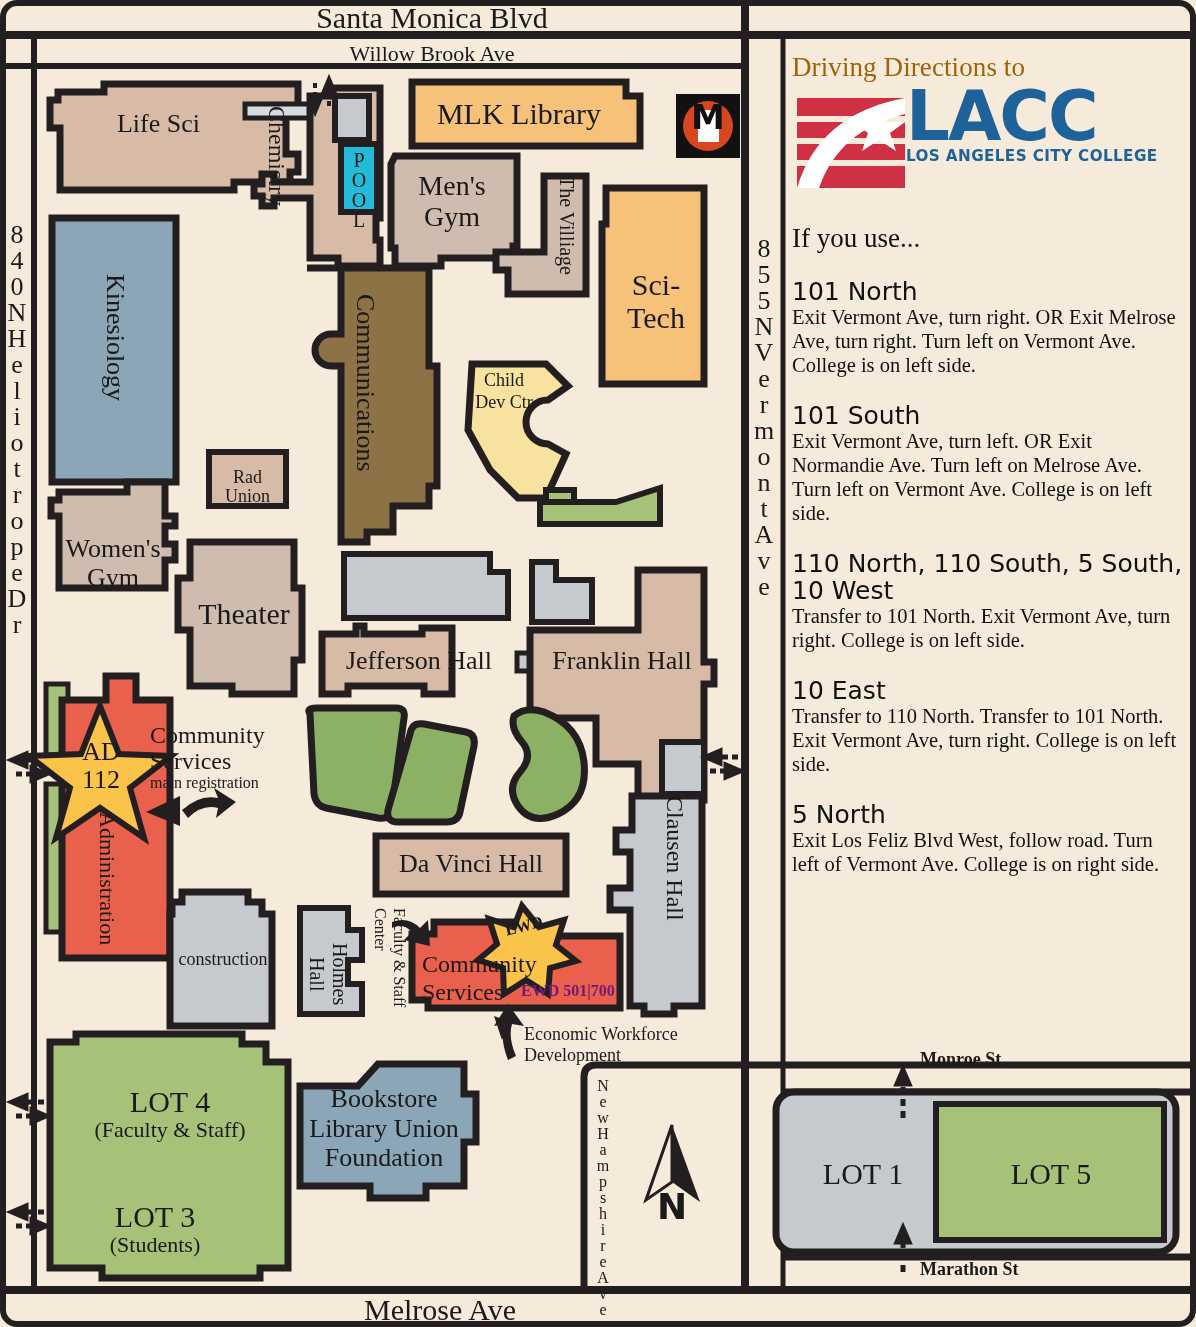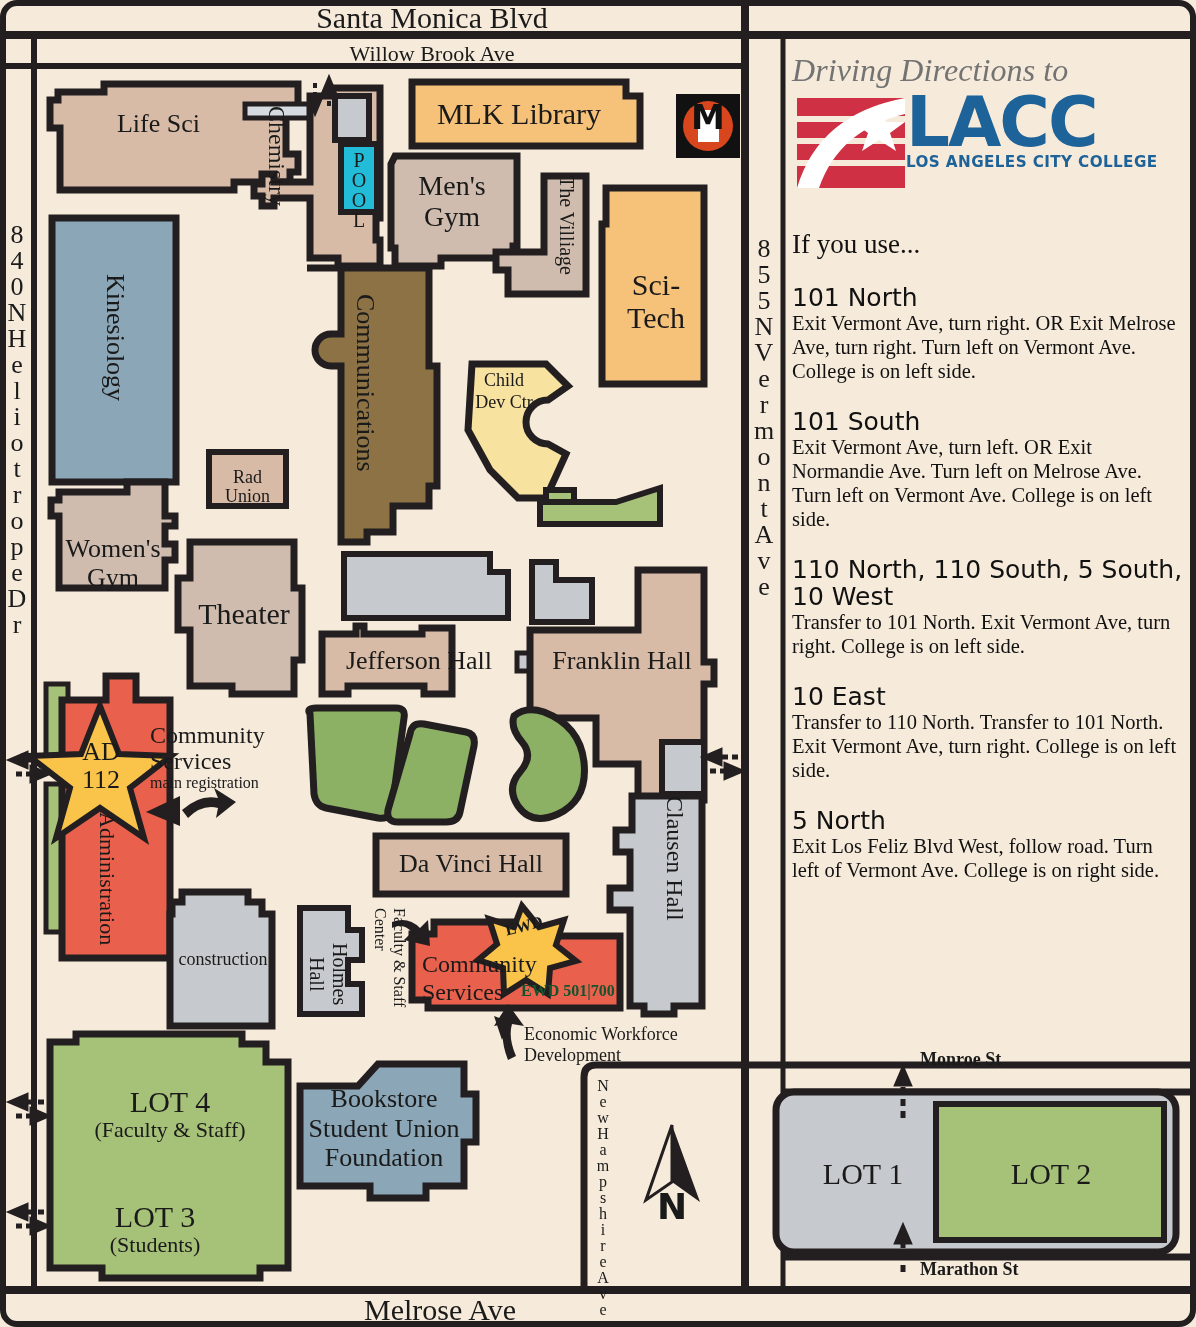--- a/index.html
+++ b/index.html
@@ -6,21 +6,21 @@
   body{font-family:"Liberation Serif",serif;}
   #page{position:relative;width:1196px;height:1327px;background:#f6eada;overflow:hidden;}
   #page>svg{position:absolute;left:0;top:0;}
   .lbl{position:absolute;color:#1a1a1a;line-height:1.05;pointer-events:none;}
   .ctr{text-align:center;}
   .vert{writing-mode:vertical-rl;}
   .stack{display:flex;flex-direction:column;align-items:center;line-height:1.0;}
   .stack span{display:block;}
   
   #panel{position:absolute;left:792px;top:52px;width:392px;}
-  .dd-title{font-size:32px;color:#737373;letter-spacing:.1px;font-style:italic;}
+  .dd-title{font-size:27px;color:#a16207;letter-spacing:.1px;}
   #logo{margin-top:4px;display:flex;align-items:flex-start;}
   .logo-txt{margin-left:2px;}
   .logo-lacc{font-family:"DejaVu Sans",sans-serif;font-weight:bold;font-size:69px;
     color:#1d6298;line-height:.85;letter-spacing:-2px;}
   .logo-sub{font-family:"DejaVu Sans",sans-serif;font-weight:bold;font-size:15.2px;
     color:#1d6298;letter-spacing:.4px;margin-top:1px;}
   .ifuse{font-size:27px;margin-top:40px;color:#111;}
   .route{margin-top:24px;}
   .route h3{margin:0;font-family:"DejaVu Sans",sans-serif;font-weight:normal;
     font-size:25px;color:#111;line-height:1.08;}
@@ -282,22 +282,22 @@
   <div class="lbl t30 ctr" style="left:186px;top:598px;width:116px;">Theater</div>
   <div class="lbl t26 ctr" style="left:326px;top:647px;width:186px;">Jefferson Hall</div>
   <div class="lbl t26 ctr" style="left:534px;top:647px;width:176px;">Franklin Hall</div>
   <div class="lbl vert t22" style="left:96px;top:812px;">Administration</div>
   <div class="lbl t26 ctr" style="left:376px;top:850px;width:190px;">Da Vinci Hall</div>
   <div class="lbl vert t24" style="left:662px;top:796px;">Clausen Hall</div>
   <div class="lbl t18 ctr" style="left:168px;top:950px;width:110px;">construction</div>
   <div class="lbl vert t20 ctr" style="left:306px;top:928px;height:92px;line-height:1.12;">Holmes Hall</div>
   <div class="lbl vert t16" style="left:371px;top:908px;height:112px;line-height:1.2;">Faculty &amp; Staff Center</div>
   <div class="lbl t24" style="left:422px;top:950px;width:180px;line-height:1.18;">Community Services</div>
-  <div class="lbl t16" style="left:521px;top:983px;color:#14532d;font-weight:bold;">EWD 501|700</div>
-  <div class="lbl t26 ctr" style="left:296px;top:1084px;width:176px;line-height:1.14;">Bookstore Student Union Foundation</div>
+  <div class="lbl t16" style="left:521px;top:983px;color:#701a75;font-weight:bold;">EWD 501|700</div>
+  <div class="lbl t26 ctr" style="left:296px;top:1084px;width:176px;line-height:1.14;">Bookstore Library Union Foundation</div>
 
   <div class="lbl t26 ctr" style="left:62px;top:738px;width:78px;line-height:1.08;">
     <div>AD</div>
     <div>112</div>
   </div>
   <div class="lbl t24" style="left:150px;top:722px;width:150px;line-height:1.1;">Community Services</div>
   <div class="lbl t16" style="left:150px;top:775px;">main registration</div>
   <div class="lbl t16" style="left:505px;top:918px;transform:rotate(-14deg);font-weight:bold;">EWD</div>
   <div class="lbl t18" style="left:524px;top:1024px;width:180px;line-height:1.16;">Economic Workforce Development</div>
 
@@ -307,21 +307,21 @@
 
   <div class="lbl ctr" style="left:50px;top:1086px;width:240px;">
     <div class="t30">LOT 4</div>
     <div class="t22">(Faculty &amp; Staff)</div>
   </div>
   <div class="lbl ctr" style="left:35px;top:1180px;width:240px;margin-top:21px;">
     <div class="t30">LOT 3</div>
     <div class="t22">(Students)</div>
   </div>
   <div class="lbl t30 ctr" style="left:790px;top:1158px;width:146px;">LOT 1</div>
-  <div class="lbl t30 ctr" style="left:968px;top:1158px;width:166px;">LOT 2</div>
+  <div class="lbl t30 ctr" style="left:968px;top:1158px;width:166px;">LOT 5</div>
 
   <div id="panel">
     <div class="dd-title">Driving Directions to</div>
 
     <div id="logo">
       <div style="width:112px;height:96px;"></div>
       <div class="logo-txt">
         <div class="logo-lacc">LACC</div>
         <div class="logo-sub">LOS ANGELES CITY COLLEGE</div>
       </div>

